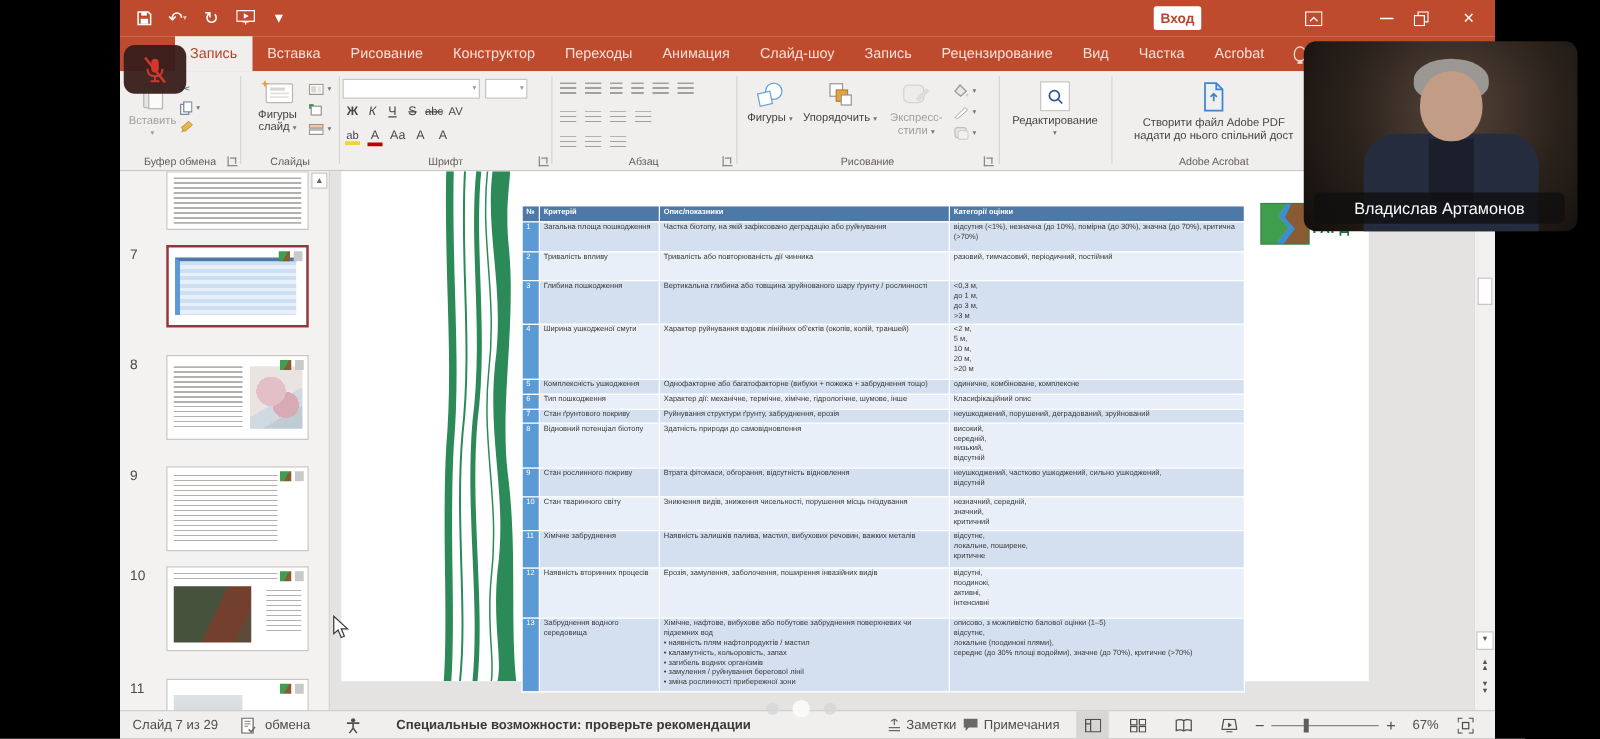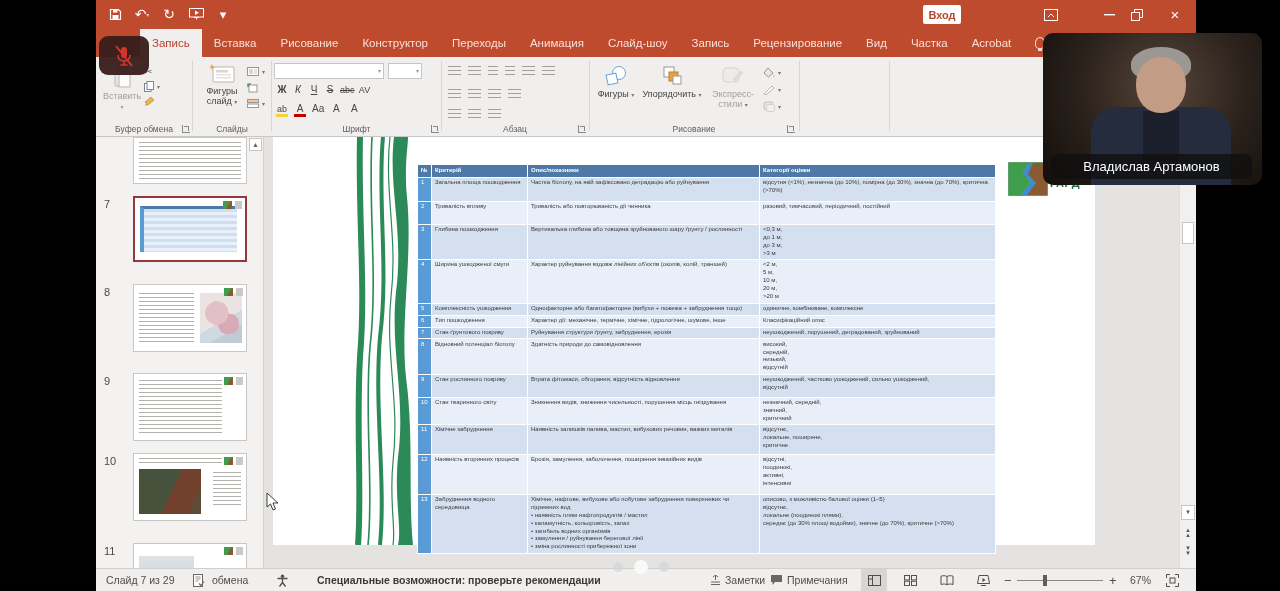--- a/index.html
+++ b/index.html
@@ -362,22 +362,45 @@
               <rect x="3.5" y="3.5" width="8" height="7" rx="2" fill="#f6f4f2" stroke="#b9b6b3"></rect>
             </svg>
             <span class="caret">▾</span>
           </span>
       </div>
       <div class="grp-label">Рисование</div>
       <span class="launcher"></span>
     </div>
     <div class="vsep" style="left:703px;"></div>
 
+    <div class="grp" style="left:705px; width:86px;">
+      <div class="big-btn" style="left:12px; top:8px; width:62px;">
+        <span style="width:24px; height:24px; border:1px solid #c8c6c4; background:#fff; display:flex; align-items:center; justify-content:center;">
+          <svg width="13" height="13" viewBox="0 0 13 13">
+              <circle cx="5.5" cy="5.5" r="4" fill="none" stroke="#2b579a" stroke-width="1.4"></circle>
+              <path d="M8.6 8.6l3.2 3.2" stroke="#2b579a" stroke-width="1.4"></path>
+            </svg>
+        </span>
+        <span>Редактирование</span>
+        <span class="caret">▾</span>
+      </div>
+    </div>
     <div class="vsep" style="left:793px;"></div>
 
+    <div class="grp" style="left:795px; width:160px;">
+      <div class="big-btn" style="left:5px; top:8px; width:150px;">
+        <svg width="24" height="26" viewBox="0 0 24 26">
+            <path d="M5 1.5h9l5 5v17H5z" fill="none" stroke="#3a86d4" stroke-width="1.4"></path>
+            <path d="M14 1.5v5h5" fill="none" stroke="#3a86d4" stroke-width="1.4"></path>
+            <path d="M12 16v-6M9.5 12.5L12 10l2.5 2.5" fill="none" stroke="#3a86d4" stroke-width="1.4"></path>
+          </svg>
+        <span><span>Створити файл Adobe PDF</span><br><span>надати до нього спільний дост</span></span>
+      </div>
+      <div class="grp-label">Adobe Acrobat</div>
+    </div>
   </div>
 
   <div class="thumbs-panel">
     <div class="thumb-up">▲</div>
     <div id="thumb-list">
         <div class="thumb" style="top: 0px; height: 47px;">
           <div class="pv-lines" style="left:5px;right:5px;top:4px;bottom:4px;"></div>
         </div>
         <div class="thumb-num" style="top: 61px;">7</div>
         <div class="thumb selected" style="top: 59px; height: 66px;">

